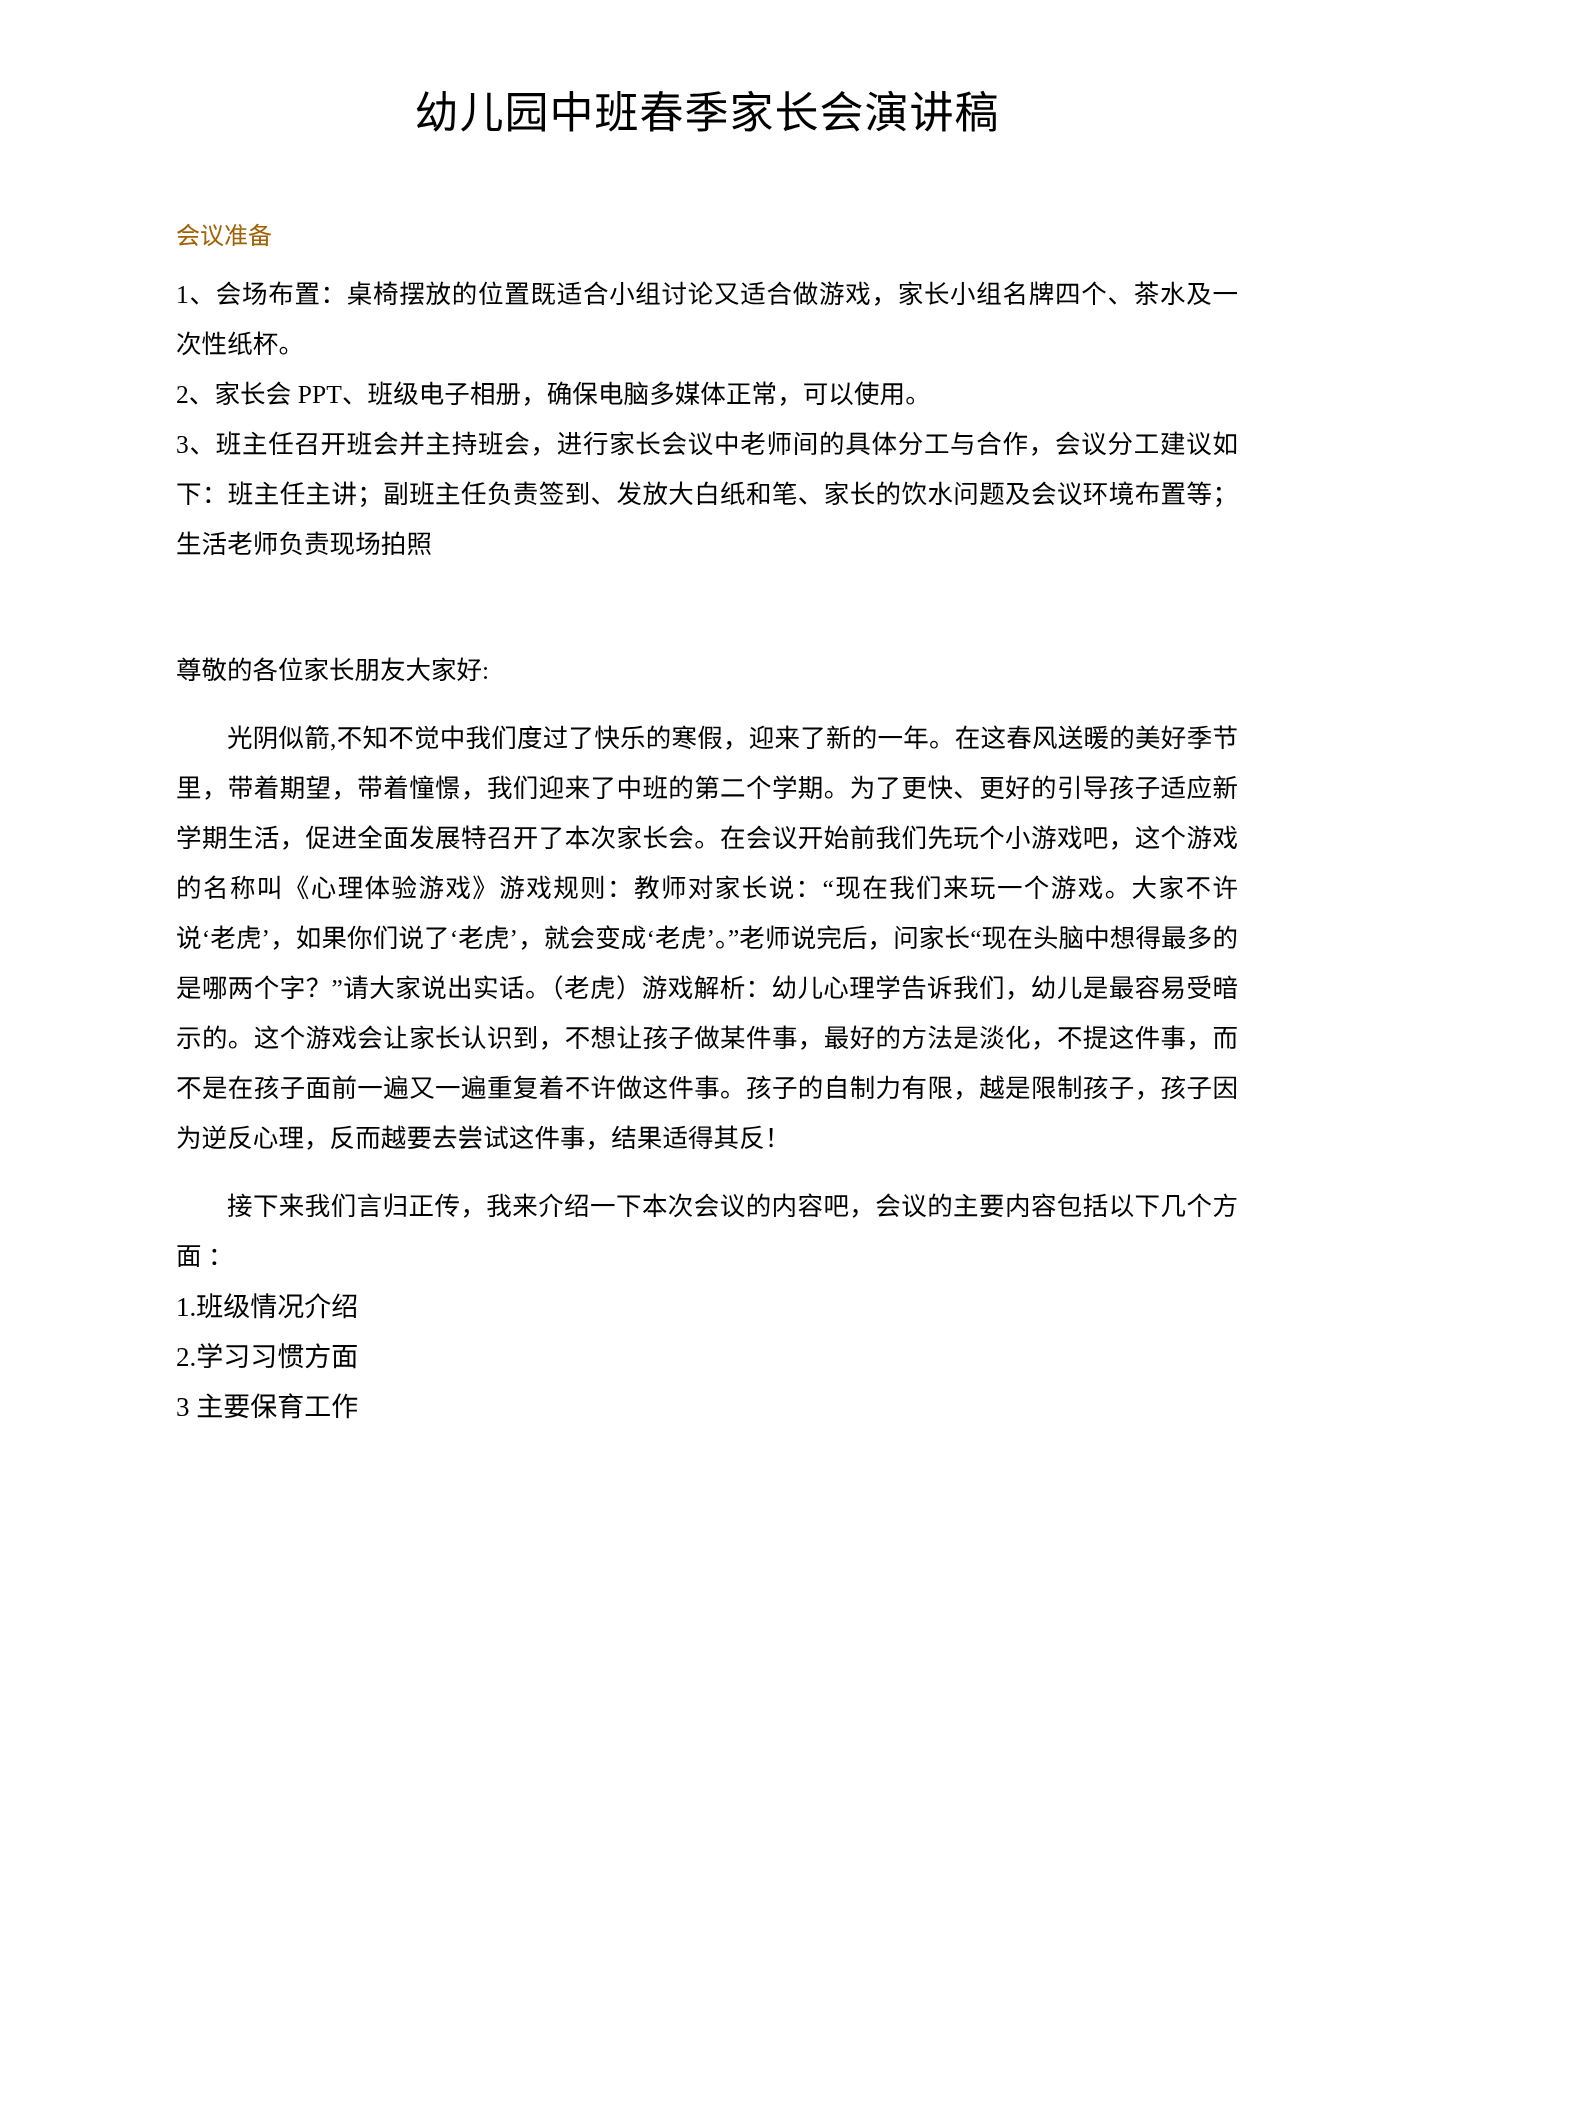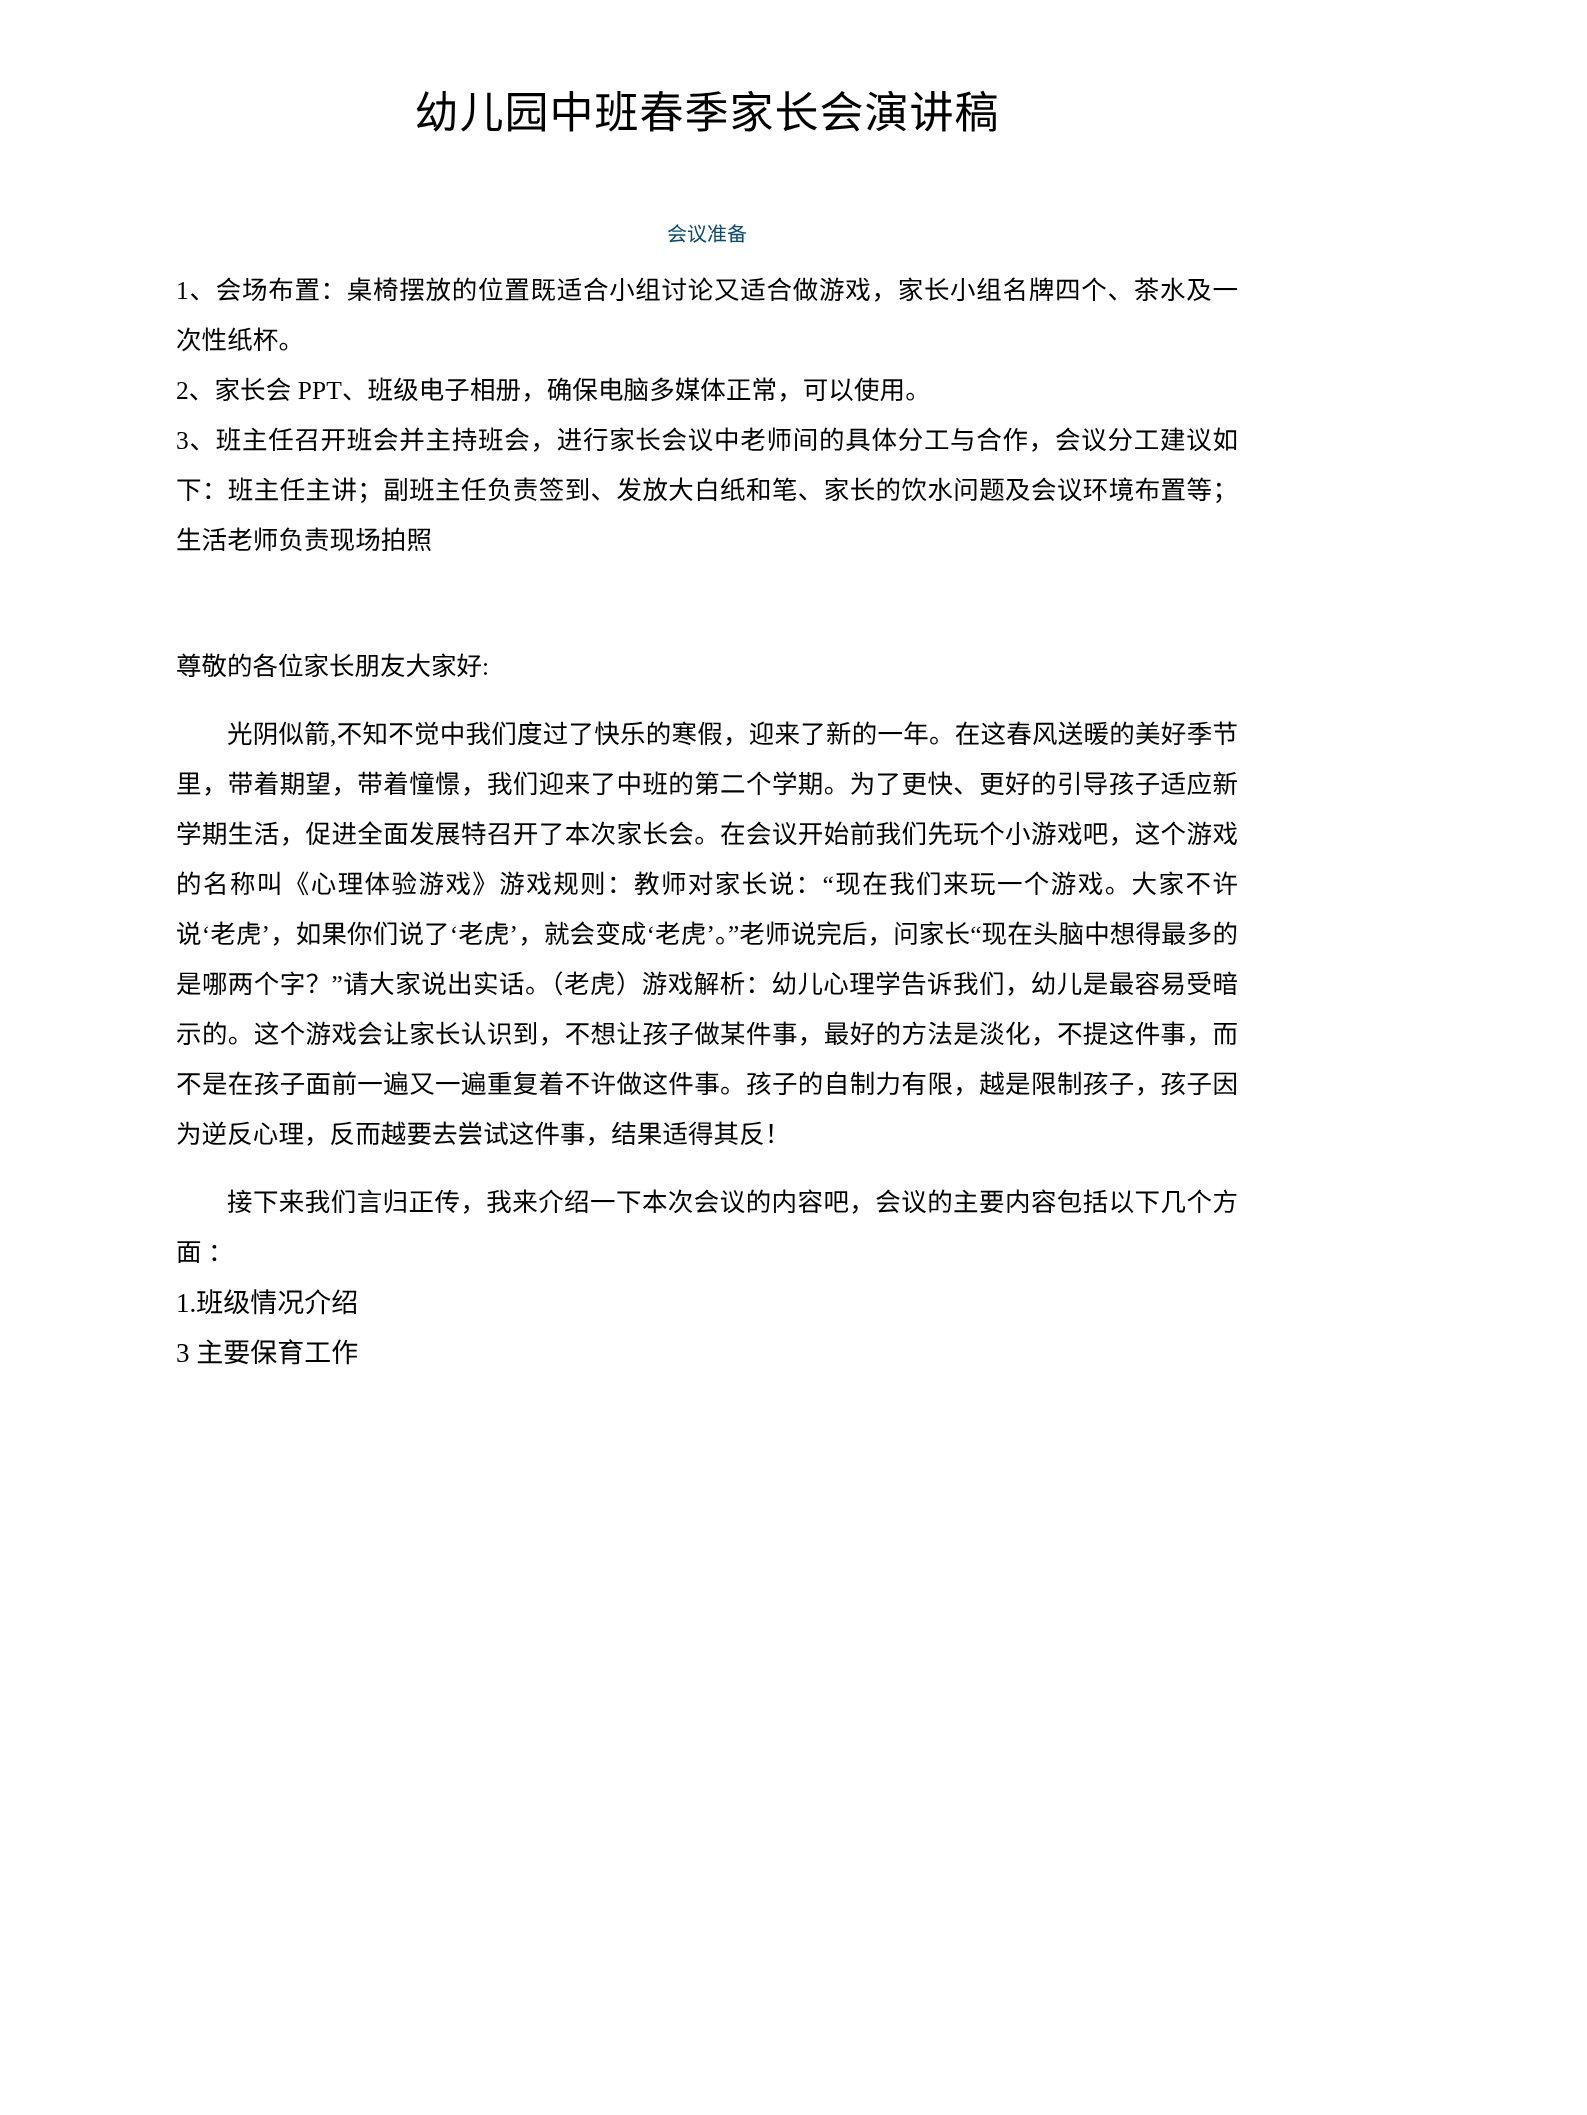--- a/index.html
+++ b/index.html
@@ -29,26 +29,25 @@
     font-size: 44px;
     font-weight: normal;
     text-align: center;
     margin: 0;
     padding-top: 84px;
     letter-spacing: 1px;
     line-height: 1.35;
     color: #000;
   }
   .section-head {
-    font-size: 20px;
+    font-size: 24px;
     line-height: 1.0;
     margin-top: 81px;
     margin-bottom: 0;
-    color: #0c4a6e;
-    text-align: center;
+    color: #a16207;
   }
   p.para {
     font-size: 25.5px;
     line-height: 50px;
     margin: 0;
     text-align: justify;
     text-justify: inter-ideograph;
     color: #000;
     letter-spacing: 0.1px;
   }
@@ -85,17 +84,18 @@
     <p class="greeting">尊敬的各位家长朋友大家好:</p>
 
 
 
     <p class="para indent-2 gap-sm">光阴似箭,不知不觉中我们度过了快乐的寒假，迎来了新的一年。在这春风送暖的美好季节里，带着期望，带着憧憬，我们迎来了中班的第二个学期。为了更快、更好的引导孩子适应新学期生活，促进全面发展特召开了本次家长会。在会议开始前我们先玩个小游戏吧，这个游戏的名称叫《心理体验游戏》游戏规则：教师对家长说：“现在我们来玩一个游戏。大家不许说‘老虎’，如果你们说了‘老虎’，就会变成‘老虎’。”老师说完后，问家长“现在头脑中想得最多的是哪两个字？”请大家说出实话。（老虎）游戏解析：幼儿心理学告诉我们，幼儿是最容易受暗示的。这个游戏会让家长认识到，不想让孩子做某件事，最好的方法是淡化，不提这件事，而不是在孩子面前一遍又一遍重复着不许做这件事。孩子的自制力有限，越是限制孩子，孩子因为逆反心理，反而越要去尝试这件事，结果适得其反！</p>
 
     <p class="para indent-2 gap-sm">接下来我们言归正传，我来介绍一下本次会议的内容吧，会议的主要内容包括以下几个方面 ：</p>
 
     <p class="list-line">1.班级情况介绍</p>
 
+    <p class="list-line">2.学习习惯方面</p>
 
     <p class="list-line">3 主要保育工作</p>
 
   </div>
 </div>
 
 </body></html>

